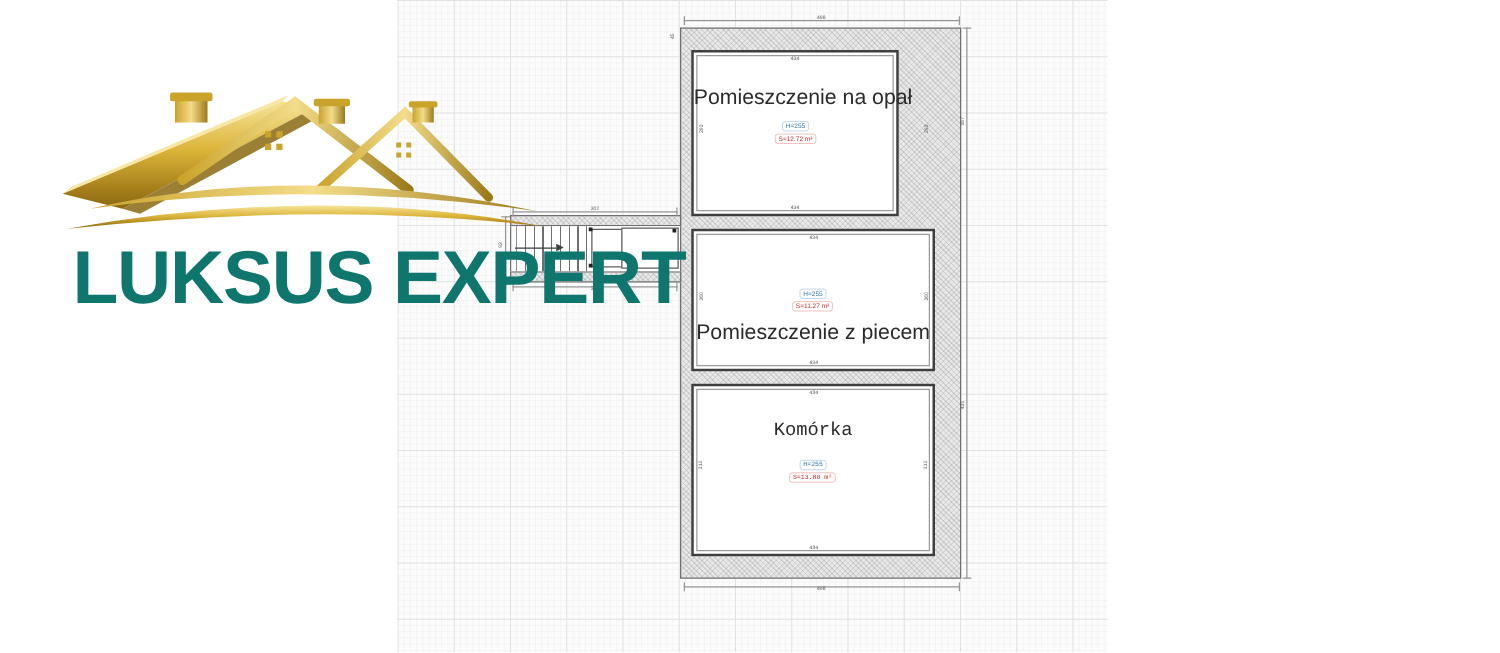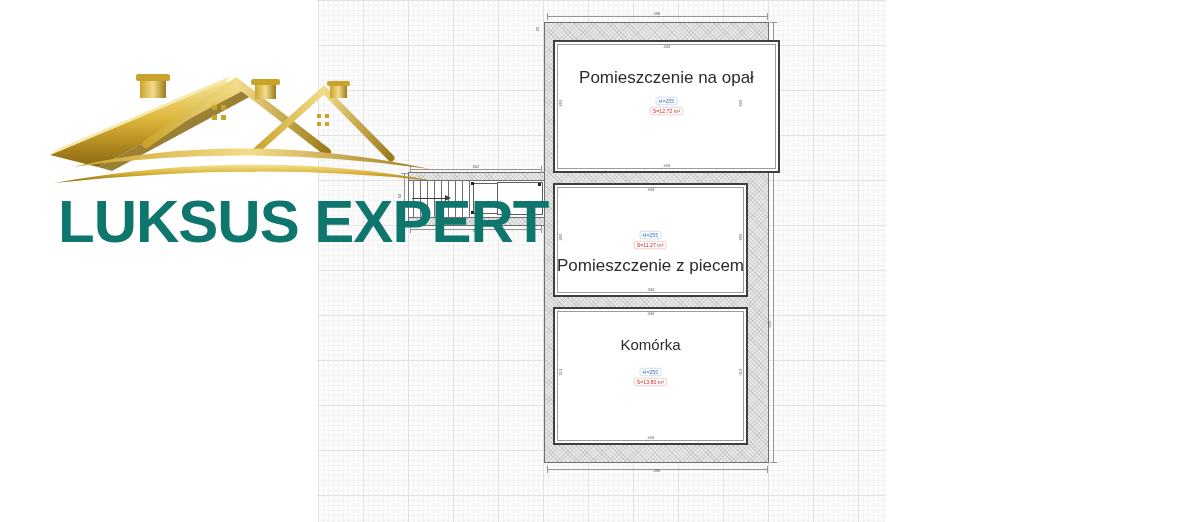--- a/index.html
+++ b/index.html
@@ -148,21 +148,21 @@
   <div class="door-marker" style="left:471px;top:182px;"></div>
   <div class="door-marker" style="left:471px;top:211px;"></div>
   <div class="door-marker" style="left:538px;top:183px;"></div>
   <div class="dimline-h" style="left:410px;top:169px;width:132px;"></div>
   <div class="dim" style="left:476px;top:162px;">302</div>
   <div class="dimline-h" style="left:410px;top:229px;width:132px;"></div>
   <div class="dim" style="left:476px;top:226px;">302</div>
   <div class="dimline-v" style="left:404px;top:173px;height:52px;"></div>
   <div class="dim-rot" style="left:400px;top:197px;">92</div>
 
-  <div class="room" style="left:553px;top:40px;width:227px;height:133px;">
+  <div class="room" style="left:553px;top:40px;width:166px;height:133px;">
     <div class="room-inner"></div>
     <div class="dim" style="left:50%;top:0px;">434</div>
     <div class="room-name" style="top:26px;font-size:17px;">Pomieszczenie na opał</div>
     <div class="room-badges" style="top:54px;">
       <div class="badge badge-h">H=255</div>
       <div class="badge badge-s">S=12.72 m²</div>
     </div>
     <div class="dim-rot" style="left:6px;top:62px;">293</div>
     <div class="dim-rot" style="left:186px;top:62px;">293</div>
     <div class="dim" style="left:50%;bottom:0px;">434</div>
@@ -174,21 +174,21 @@
     <div class="room-badges" style="top:45px;">
       <div class="badge badge-h">H=255</div>
       <div class="badge badge-s">S=11.27 m²</div>
     </div>
     <div class="room-name" style="top:71px;font-size:17px;">Pomieszczenie z piecem</div>
     <div class="dim-rot" style="left:6px;top:53px;">260</div>
     <div class="dim-rot" style="left:186px;top:53px;">260</div>
     <div class="dim" style="left:50%;bottom:0px;">434</div>
   </div>
 
-  <div class="room" style="left:553px;top:307px;width:195px;height:138px;">
+  <div class="room" style="left:553px;top:307px;width:195px;height:138px;font-family:Liberation Mono, monospace;">
     <div class="room-inner"></div>
     <div class="dim" style="left:50%;top:0px;">434</div>
     <div class="room-name" style="top:27px;font-size:15px;">Komórka</div>
     <div class="room-badges" style="top:58px;">
       <div class="badge badge-h">H=255</div>
       <div class="badge badge-s">S=13.80 m²</div>
     </div>
     <div class="dim-rot" style="left:6px;top:64px;">312</div>
     <div class="dim-rot" style="left:186px;top:64px;">312</div>
     <div class="dim" style="left:50%;bottom:0px;">434</div>

